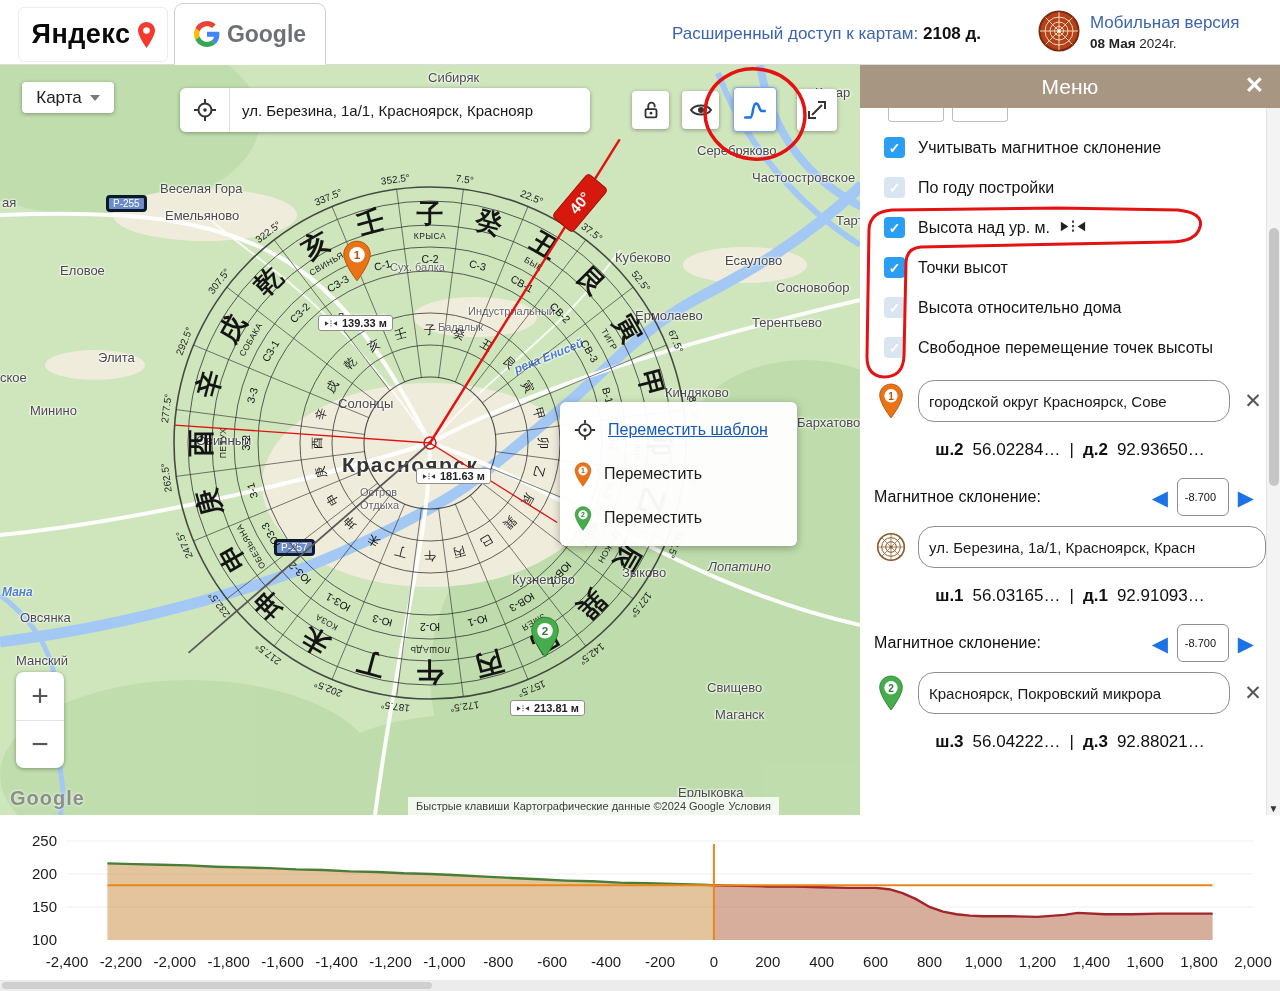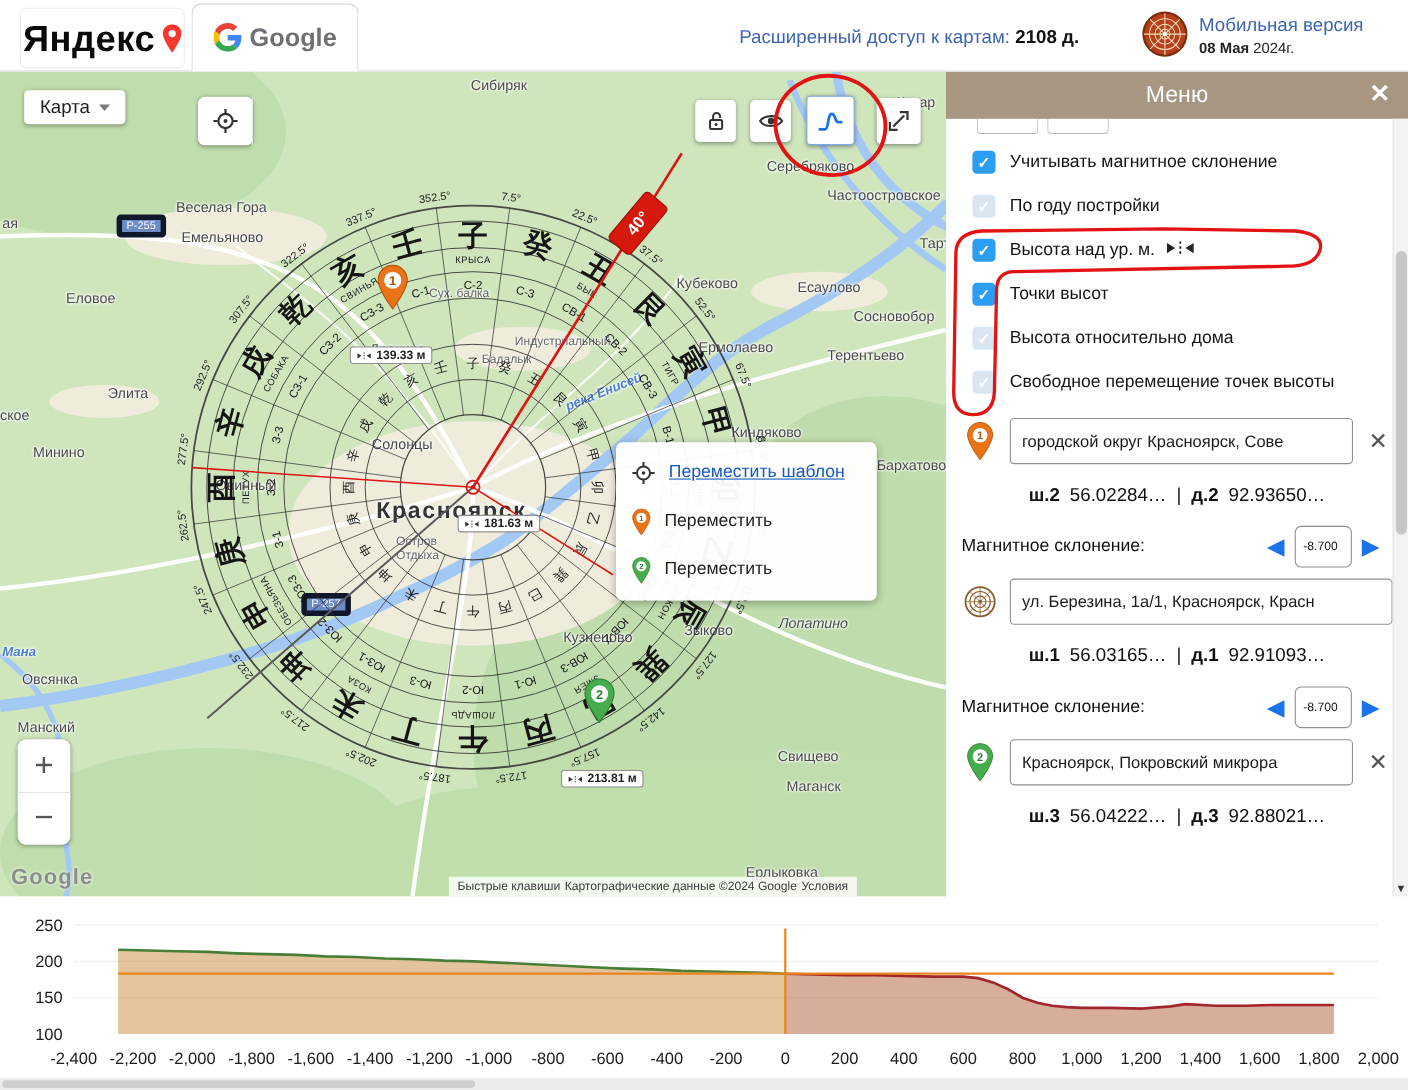--- a/index.html
+++ b/index.html
@@ -3,41 +3,41 @@
 <meta charset="utf-8">
 <style>
 *{margin:0;padding:0;box-sizing:border-box}
 html,body{width:1280px;height:991px;overflow:hidden}
 body{position:relative;font-family:"Liberation Sans",sans-serif;background:#fff;color:#1a1a1a}
 
 
 #topbar{position:absolute;left:0;top:0;width:1280px;height:65px;background:#fff;border-bottom:1px solid #dcdcdc;z-index:40}
 .tab{position:absolute;display:flex;align-items:center;justify-content:center;gap:7px;background:#fff;cursor:pointer}
 #tab-yandex{left:18px;top:7px;width:150px;height:55px;border:1px solid #ededed;border-radius:6px}
-#tab-yandex .brand{font-size:33px;font-weight:bold;color:#0a0a0a;letter-spacing:.5px}
+#tab-yandex .brand{font-size:27px;font-weight:bold;color:#0a0a0a;letter-spacing:.5px}
 #tab-google{left:174px;top:3px;width:152px;height:62px;border:1px solid #cfcfcf;border-bottom:1px solid #fff;border-radius:9px 9px 0 0}
 #tab-google .brand{font-size:23px;font-weight:bold;color:#6d7176}
 #access{position:absolute;left:672px;top:24px;font-size:17px;white-space:nowrap}
 #access .lbl{color:#3c64b1}
 #access .val{color:#111;font-weight:bold}
 #mobile{position:absolute;left:1038px;top:10px;display:flex;gap:10px;align-items:flex-start}
 #mobile .col{display:flex;flex-direction:column;gap:3px;padding-top:3px}
 #mobile .link{color:#3c64b1;font-size:17px}
 #mobile .date{font-size:13.5px;color:#222}
 #mobile .date b{font-weight:bold}
 
 
 #map{position:absolute;left:0;top:65px;width:860px;height:750px;overflow:hidden;background:#cfe6bd}
 #map .layer{position:absolute;left:0;top:0}
 #map-labels{position:absolute;left:0;top:0;width:860px;height:750px;z-index:3}
 .maplabel{position:absolute;font-size:13px;color:#4a4a4a;text-shadow:0 0 3px #fff,0 0 3px #fff,0 0 2px #fff;white-space:nowrap}
 .maplabel.small{font-size:11px;color:#676767}
 .maplabel.city{font-size:21px;font-weight:bold;color:#353535;letter-spacing:1.5px}
 .maplabel.water{font-size:12px;font-style:italic;font-weight:bold;color:#4d7fd0}
-.roadbadge{position:absolute;background:#6b8cc9;border:5px solid #0f172a;color:#fff;font-size:10px;padding:0 4px;border-radius:4px;z-index:3}
+.roadbadge{position:absolute;background:#6b8cc9;border:3px solid #0f172a;color:#fff;font-size:10px;padding:0 4px;border-radius:4px;z-index:3}
 #compass-svg{z-index:5}
 #map-pins{position:absolute;inset:0;z-index:8}
 .map-pin{position:absolute}
 .elev-badge{position:absolute;display:flex;align-items:center;gap:4px;background:#fff;border:1px solid #8f8f8f;border-radius:3px;padding:1px 5px;font-size:11px;font-weight:bold;color:#222;z-index:8;white-space:nowrap}
 .pin-num{font-size:9.5px;font-weight:bold;text-anchor:middle}
 
 
 .mapbtn{position:absolute;background:#fff;border-radius:4px;box-shadow:0 1px 4px rgba(0,0,0,.35);display:flex;align-items:center;justify-content:center;z-index:20;cursor:pointer}
 #layer-btn{left:22px;top:17px;width:92px;height:31px;gap:8px;font-size:17px;color:#222}
 #layer-btn .caret{width:0;height:0;border-left:5px solid transparent;border-right:5px solid transparent;border-top:6px solid #7a7a7a}
@@ -71,21 +71,21 @@
 #cbs{padding-top:29px}
 .cb-row{display:flex;align-items:flex-start;gap:13px;margin-bottom:19px;padding-left:10px}
 .cb{width:21px;height:21px;border-radius:4px;flex:none;display:flex;align-items:center;justify-content:center;color:#fff;font-size:14px;font-weight:bold;cursor:pointer}
 .cb.checked{background:#2b9df3}
 .cb.disabled{background:#d9e6f2}
 .cb-label{font-size:16px;color:#141414;line-height:21px;max-width:316px;display:flex;align-items:center;gap:9px;flex-wrap:wrap}
 .msec{margin-top:10px}
 .msec:first-of-type{margin-top:22px}
 .mrow{display:flex;align-items:center;gap:10px}
 .mico{width:34px;flex:none;display:flex;justify-content:center}
-.minput{flex:1;height:42px;border:1px solid #8f8f8f;border-radius:4px;font-size:15px;padding:0 10px;color:#1a1a1a;font-family:inherit;outline:none;min-width:0}
+.minput{flex:1;height:42px;border:1px solid #8f8f8f;border-radius:16px;font-size:15px;padding:0 10px;color:#1a1a1a;font-family:inherit;outline:none;min-width:0}
 .xbtn{width:26px;font-size:21px;color:#555;text-align:center;cursor:pointer;flex:none}
 .coords{display:flex;justify-content:center;align-items:baseline;gap:9px;font-size:17px;color:#101010;margin-top:18px}
 .decl{margin-top:18px}
 .decl-label{font-size:16px;color:#101010}
 .stepgrp{margin-left:auto;display:flex;align-items:center;gap:9px;margin-right:12px}
 .step-arrow{color:#1a73e8;font-size:21px;cursor:pointer;line-height:1}
 .step-box{width:52px;height:38px;border:1px solid #8f8f8f;border-radius:6px;font-size:11px;display:flex;align-items:center;padding-left:7px;overflow:hidden;white-space:nowrap;color:#111}
 #menu-scroll{position:absolute;right:0;top:43px;width:14px;height:707px;background:#f3f3f3;border-left:1px solid #e3e3e3}
 #menu-thumb{position:absolute;top:120px;left:2px;width:10px;height:258px;background:#c6c6c6;border-radius:5px;cursor:pointer}
 #menu-scroll-down{position:absolute;bottom:1px;left:0;width:13px;text-align:center;font-size:10px;color:#333}
@@ -431,20 +431,21 @@
       <span class="caret"></span>
   </div>
   <div id="searchbar">
     <div id="search-target">
       <svg width="24" height="24" viewBox="0 0 24 24">
           <circle cx="12" cy="12" r="6.5" fill="none" stroke="#333" stroke-width="2"></circle>
           <circle cx="12" cy="12" r="1.8" fill="#333"></circle>
           <path d="M12 1v4M12 19v4M1 12h4M19 12h4" stroke="#333" stroke-width="2"></path>
         </svg>
     </div>
+    <input id="search-input" value="ул. Березина, 1а/1, Красноярск, Краснояр" style="">
   </div>
   <div class="mapbtn" id="btn-lock">
     <svg width="22" height="22" viewBox="0 0 24 24">
         <rect x="6" y="11" width="12" height="9" rx="1.5" fill="none" stroke="#333" stroke-width="2"></rect>
         <path d="M9 11 V7.5 A3.5 3.5 0 0 1 16 7.5 V9" fill="none" stroke="#333" stroke-width="2"></path>
         <circle cx="12" cy="15.5" r="1.5" fill="#333"></circle>
       </svg>
   </div>
   <div class="mapbtn" id="btn-eye">
     <svg width="24" height="24" viewBox="0 0 24 24">

